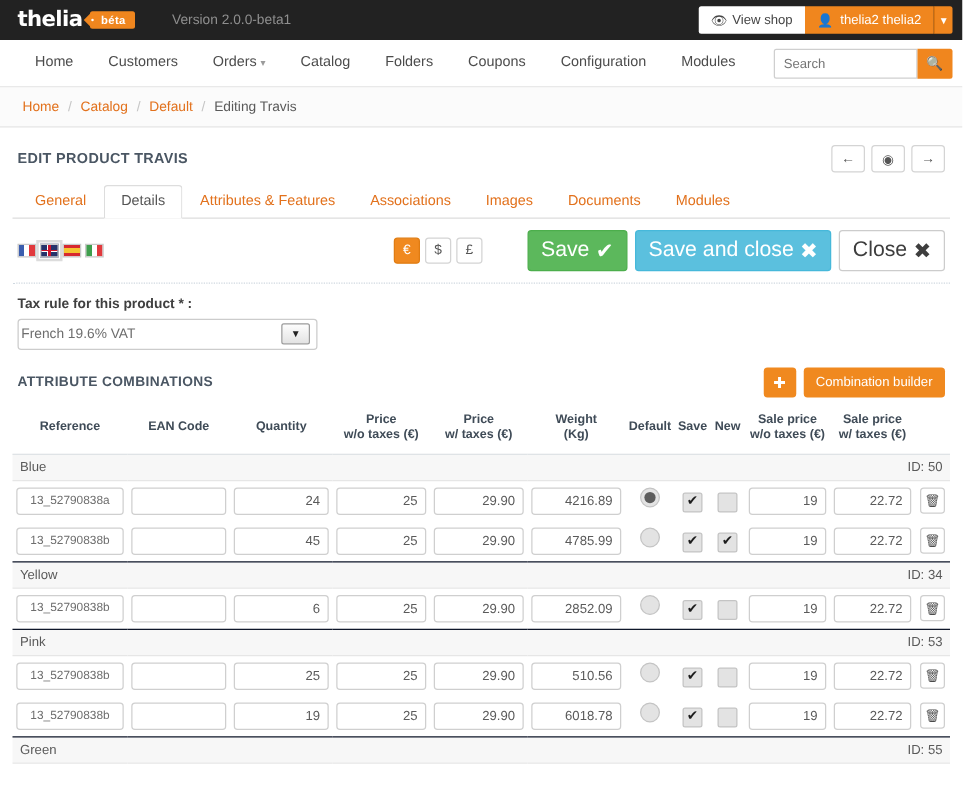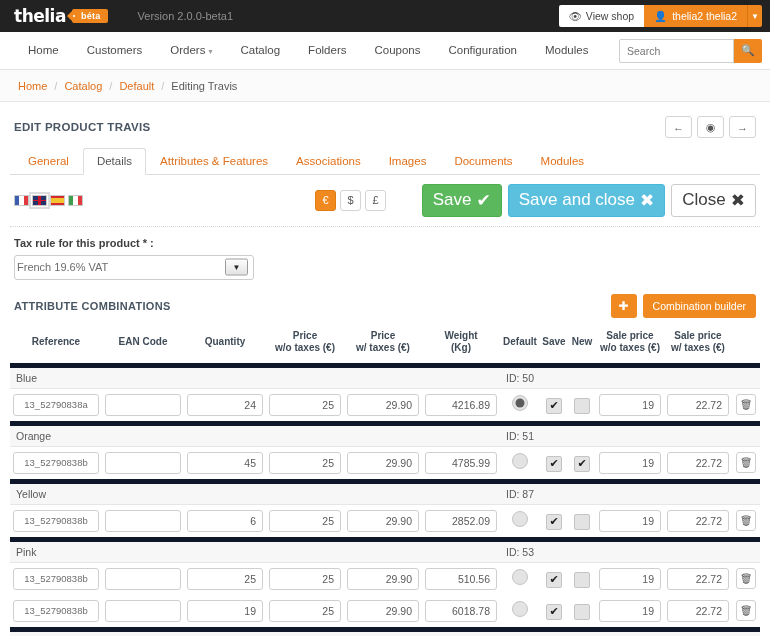--- a/index.html
+++ b/index.html
@@ -218,27 +218,27 @@
 
   
   table.combos { width: 100%; border-collapse: collapse; table-layout: fixed; }
   table.combos thead th {
     font-size: 10px; color: #3f4b57; font-weight: bold;
     padding: 4px 2px 8px 2px; text-align: center;
     border-bottom: 1px solid #dfe3e6;
     line-height: 1.25;
   }
   .grouprow td {
-    background: #f7f7f7; border-top: 5px solid #0f172a;
+    background: #f7f7f7; border-top: 1px solid #0f172a;
     border-bottom: 1px solid #e6e6e6;
     font-size: 10.5px; color: #5a5a5a;
     padding: 4px 6px;
   }
   .grouprow .gname { text-align: left; }
-  .grouprow .gid { color: #5a5a5a; }
+  .grouprow .gid { text-align: right; color: #5a5a5a; }
   .datarow td { padding: 5px 3px; vertical-align: middle; }
   .cell-input {
     width: 100%; height: 22px; border: 1px solid #cfcfcf; border-radius: 3px;
     background: #fff; font-size: 10.5px; color: #5a5a5a;
     font-family: "Liberation Sans", sans-serif;
     padding: 0 6px; outline: none;
   }
   .cell-input.num { text-align: right; }
   .cell-input.ref { text-align: center; color: #6e6e6e; font-size: 9.5px; }
   td.ctr { text-align: center; }
@@ -469,43 +469,39 @@
           <td><input class="cell-input num" value="4216.89" style=""></td>
           <td class="ctr"><span class="radio on"></span></td>
           <td class="ctr"><span class="chk">✔</span></td>
           <td class="ctr"><span class="chk off">✔</span></td>
           <td><input class="cell-input num" value="19" style=""></td>
           <td><input class="cell-input num" value="22.72" style=""></td>
           <td class="ctr"><span class="btn-del">
               <span>🗑</span>
             </span></td>
         </tr>
-        <tr class="grouprow">
-          <td class="gname" colspan="6">Orange</td>
-          <td class="gid" colspan="6">ID: 51</td>
-        </tr>
         <tr class="datarow">
           <td><input class="cell-input ref" value="13_52790838b" style=""></td>
           <td><input class="cell-input " value="" style=""></td>
           <td><input class="cell-input num" value="45" style=""></td>
           <td><input class="cell-input num" value="25" style=""></td>
           <td><input class="cell-input num" value="29.90" style=""></td>
           <td><input class="cell-input num" value="4785.99" style=""></td>
           <td class="ctr"><span class="radio"></span></td>
           <td class="ctr"><span class="chk">✔</span></td>
           <td class="ctr"><span class="chk">✔</span></td>
           <td><input class="cell-input num" value="19" style=""></td>
           <td><input class="cell-input num" value="22.72" style=""></td>
           <td class="ctr"><span class="btn-del">
               <span>🗑</span>
             </span></td>
         </tr>
         <tr class="grouprow">
           <td class="gname" colspan="6">Yellow</td>
-          <td class="gid" colspan="6">ID: 87</td>
+          <td class="gid" colspan="6">ID: 34</td>
         </tr>
         <tr class="datarow">
           <td><input class="cell-input ref" value="13_52790838b" style=""></td>
           <td><input class="cell-input " value="" style=""></td>
           <td><input class="cell-input num" value="6" style=""></td>
           <td><input class="cell-input num" value="25" style=""></td>
           <td><input class="cell-input num" value="29.90" style=""></td>
           <td><input class="cell-input num" value="2852.09" style=""></td>
           <td class="ctr"><span class="radio"></span></td>
           <td class="ctr"><span class="chk">✔</span></td>

